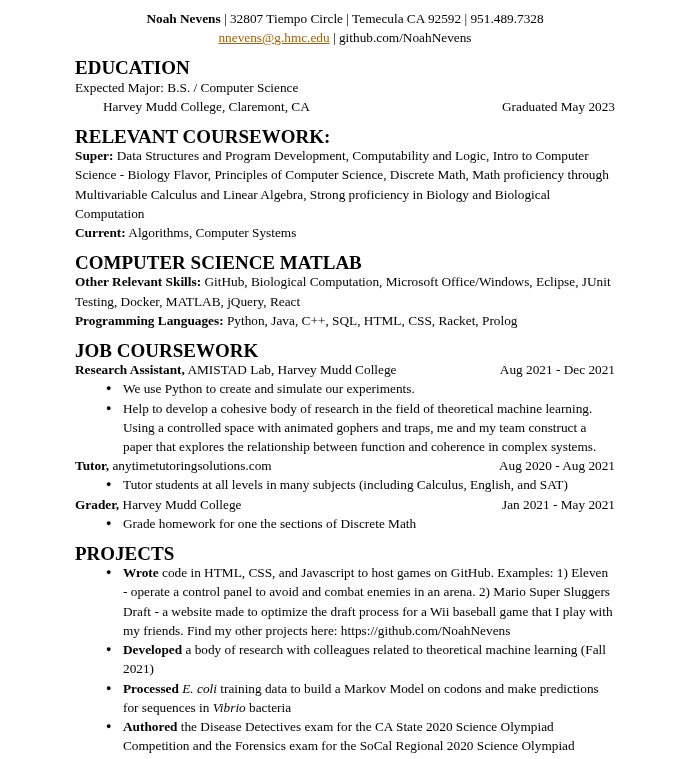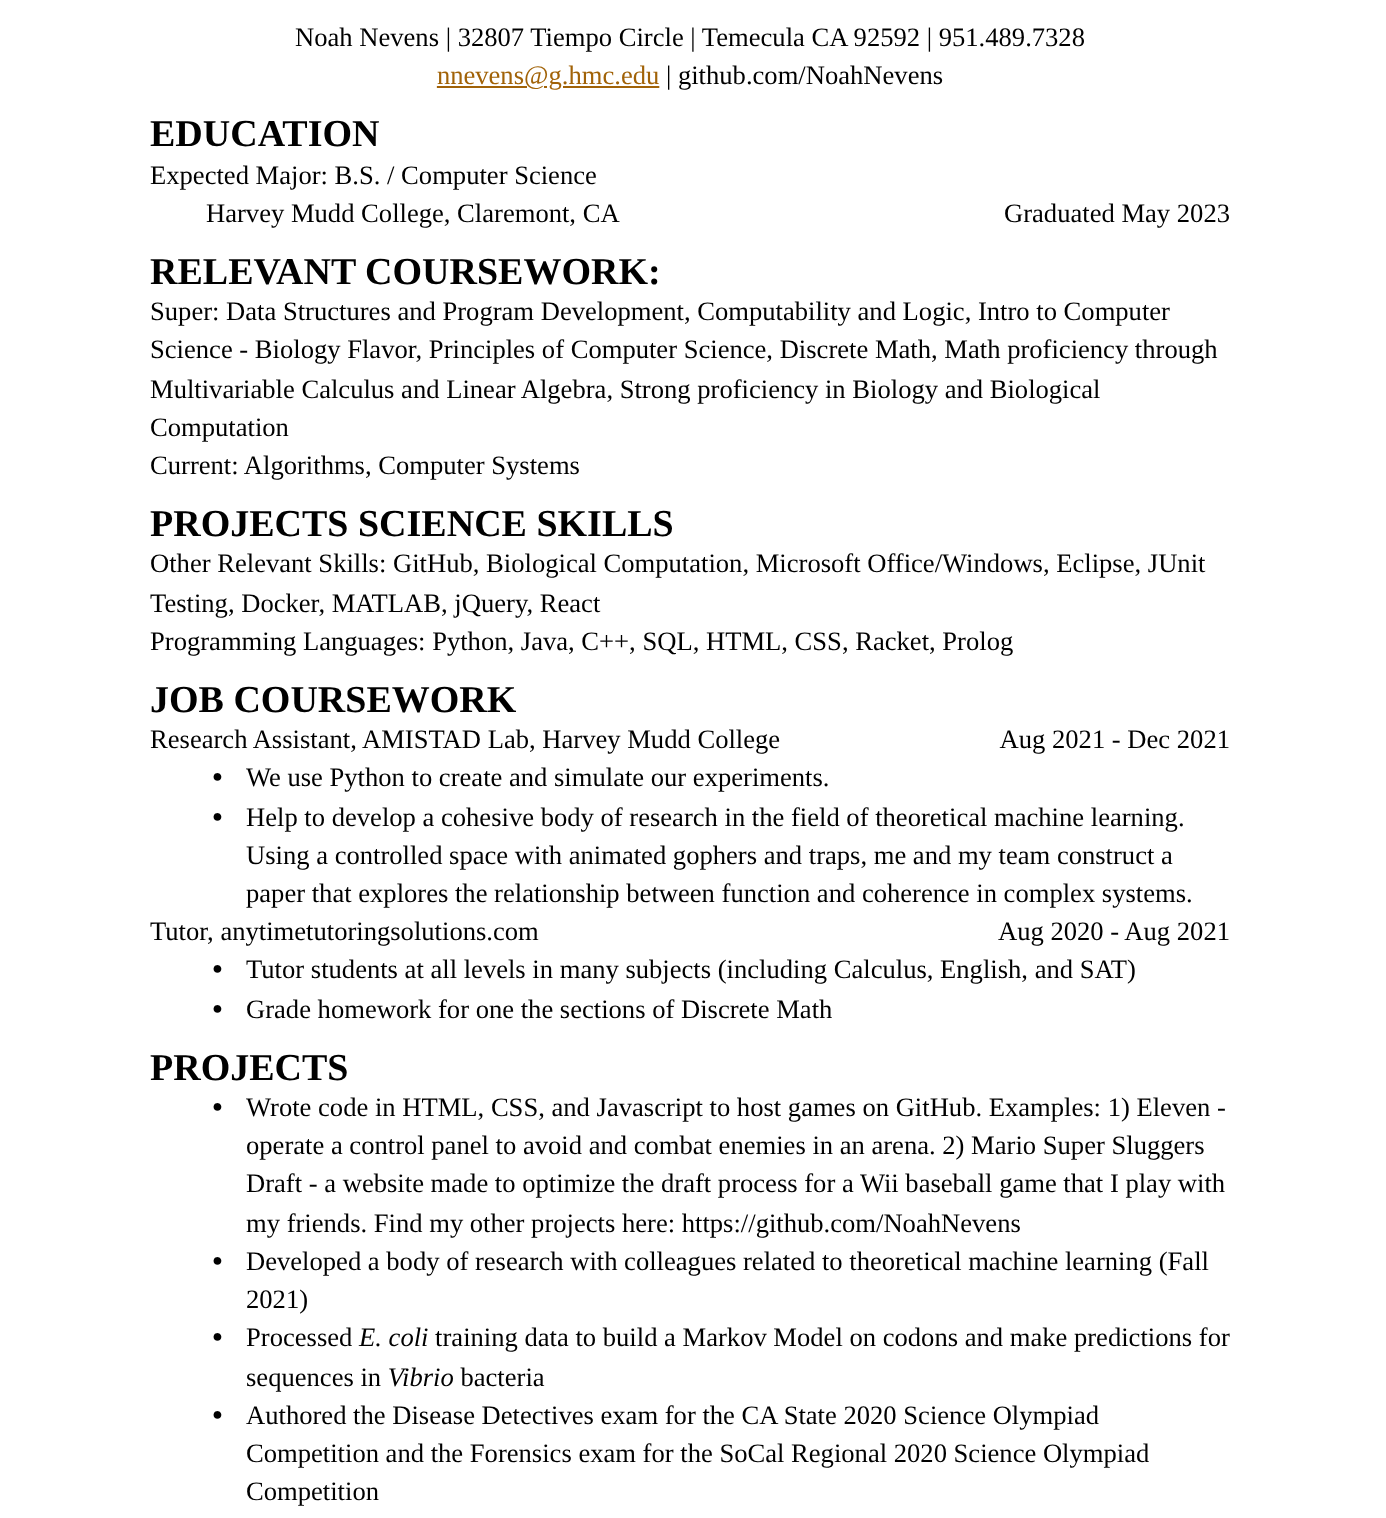--- a/index.html
+++ b/index.html
@@ -7,21 +7,21 @@
   body { width: 693px; height: 759px; overflow: hidden; }
   .page {
     width: 693px; height: 759px;
     padding: 9px 78px 0 75px;
     font-family: "Liberation Serif", serif;
     font-size: 13.3px;
     line-height: 19.2px;
     color: #000000;
   }
   .center { text-align: center; }
-  .b { font-weight: normal; }
+  .b { font-weight: bold; }
   .i { font-style: italic; }
   section { margin-top: 11px; }
   h2 {
     font-size: 19px;
     line-height: 19.2px;
     font-weight: bold;
     margin: 0;
   }
   p, .para { margin: 0; }
   .row { display: flex; justify-content: space-between; }
@@ -62,21 +62,21 @@
     </div>
   </section>
 
   <section>
     <h2>RELEVANT COURSEWORK:</h2>
     <p><span class="b">Super:</span><span> Data Structures and Program Development, Computability and Logic, Intro to Computer Science - Biology Flavor, Principles of Computer Science, Discrete Math, Math proficiency through Multivariable Calculus and Linear Algebra, Strong proficiency in Biology and Biological Computation</span></p>
     <p><span class="b">Current:</span><span> Algorithms, Computer Systems</span></p>
   </section>
 
   <section>
-    <h2>PROJECTS SCIENCE SKILLS</h2>
+    <h2>COMPUTER SCIENCE MATLAB</h2>
     <div>
         <p class="para"><span class="b">Other Relevant Skills:</span><span> GitHub, Biological Computation, Microsoft Office/Windows, Eclipse, JUnit Testing, Docker, MATLAB, jQuery, React</span></p>
         <p class="para"><span class="b">Programming Languages:</span><span> Python, Java, C++, SQL, HTML, CSS, Racket, Prolog</span></p>
       </div>
   </section>
 
   <section>
     <h2>JOB COURSEWORK</h2>
     <div>
         <div class="row">
@@ -87,20 +87,24 @@
           <li>We use Python to create and simulate our experiments.</li>
           <li>Help to develop a cohesive body of research in the field of theoretical machine learning. Using a controlled space with animated gophers and traps, me and my team construct a paper that explores the relationship between function and coherence in complex systems.</li>
         </ul>
         <div class="row">
           <span><span class="b">Tutor,</span><span> anytimetutoringsolutions.com</span></span>
           <span class="dates">Aug 2020 - Aug 2021</span>
         </div>
         <ul class="blist">
           <li>Tutor students at all levels in many subjects (including Calculus, English, and SAT)</li>
         </ul>
+        <div class="row">
+          <span><span class="b">Grader,</span><span> Harvey Mudd College</span></span>
+          <span class="dates">Jan 2021 - May 2021</span>
+        </div>
         <ul class="blist">
           <li>Grade homework for one the sections of Discrete Math</li>
         </ul>
       </div>
   </section>
 
   <section>
     <h2>PROJECTS</h2>
     <ul class="blist">
         <li><span class="b">Wrote</span><span> code in HTML, CSS, and Javascript to host games on GitHub. Examples: 1) Eleven - operate a control panel to avoid and combat enemies in an arena. 2) Mario Super Sluggers Draft - a website made to optimize the draft process for a Wii baseball game that I play with my friends. Find my other projects here: https://github.com/NoahNevens</span></li>

